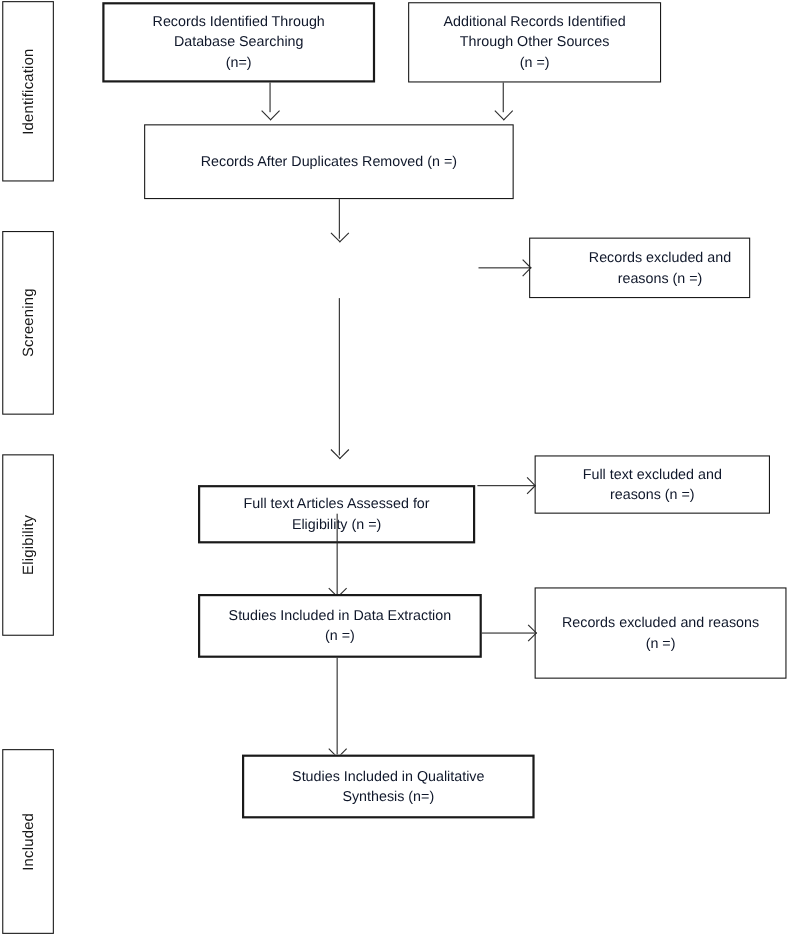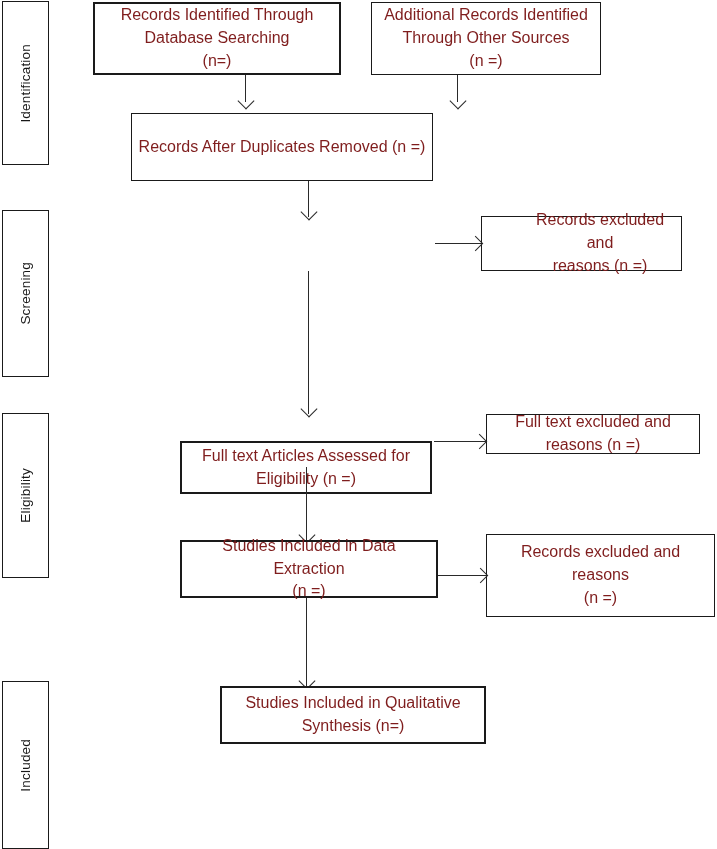--- a/index.html
+++ b/index.html
@@ -24,22 +24,22 @@
   .box {
     position: absolute;
     box-sizing: border-box;
     background: #ffffff;
     border: 2px solid #1a1a1a;
     display: flex;
     align-items: center;
     justify-content: center;
     text-align: center;
     line-height: 1.42;
-    font-size: 16px;
-    color: #7f1d1d;
+    font-size: 13px;
+    color: #0f172a;
     padding: 2px 6px;
     white-space: pre-line;
   }
   .box.thin { border-width: 1.6px; }
 
   
   .stage {
     position: absolute;
     box-sizing: border-box;
     background: #ffffff;
@@ -112,39 +112,39 @@
   <div class="box thin" style="left:371px; top:2px; width:230px; height:73px;">Additional Records Identified
 Through Other Sources
 (n =)</div>
 
   <div class="vline" style="left:245px; top:75px; height:27px;"></div>
   <div class="chev-down" style="left:240px; top:95px;"></div>
 
   <div class="vline" style="left:457px; top:75px; height:27px;"></div>
   <div class="chev-down" style="left:452px; top:95px;"></div>
 
-  <div class="box thin" style="left:131px; top:113px; width:302px; height:68px;">Records After Duplicates Removed (n =)</div>
+  <div class="box thin" style="left:131px; top:113px; width:336px; height:68px;">Records After Duplicates Removed (n =)</div>
 
   <div class="vline" style="left:308px; top:181px; height:36px;"></div>
   <div class="chev-down" style="left:303px; top:206px;"></div>
 
 
   <div class="box thin" style="left:481px; top:216px; width:201px; height:55px;padding-left:43px;">Records excluded and
 reasons (n =)</div>
 
   <div class="hline" style="left:435px; top:243px; width:46px;"></div>
   <div class="chev-right" style="left:470px; top:238px;"></div>
 
   <div class="vline" style="left:308px; top:271px; height:143px;"></div>
   <div class="chev-down" style="left:303px; top:403px;"></div>
 
   <div class="box" style="left:180px; top:414px; width:252px; height:53px;margin-top:27px;">Full text Articles Assessed for
 Eligibility (n =)</div>
 
-  <div class="box thin" style="left:486px; top:414px; width:214px; height:40px;">Full text excluded and
+  <div class="box thin" style="left:486px; top:414px; width:214px; height:53px;">Full text excluded and
 reasons (n =)</div>
 
   <div class="hline" style="left:434px; top:441px; width:52px;"></div>
   <div class="chev-right" style="left:474px; top:436px;"></div>
 
   <div class="vline" style="left:306px; top:467px; height:73px;"></div>
   <div class="chev-down" style="left:301px; top:529px;"></div>
 
   <div class="box" style="left:180px; top:540px; width:258px; height:58px;">Studies Included in Data Extraction
 (n =)</div>

